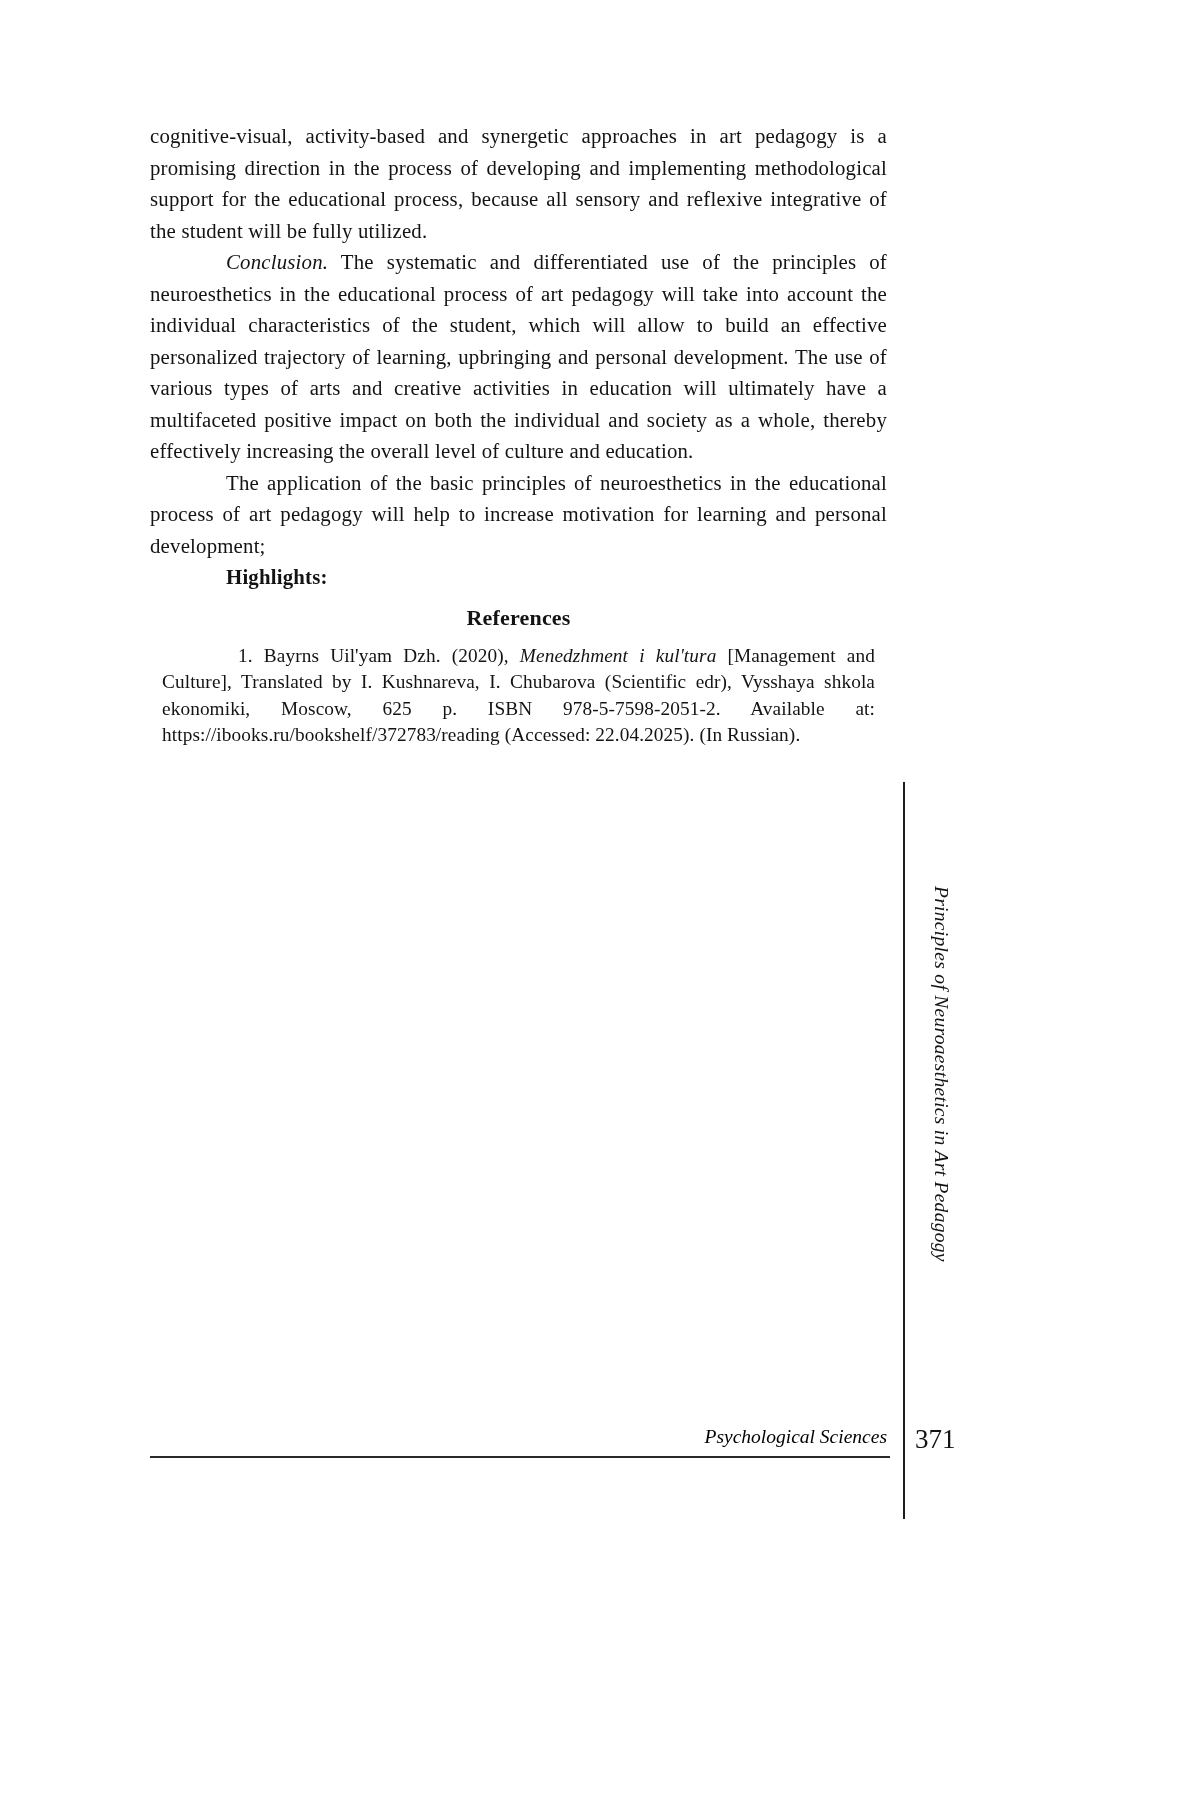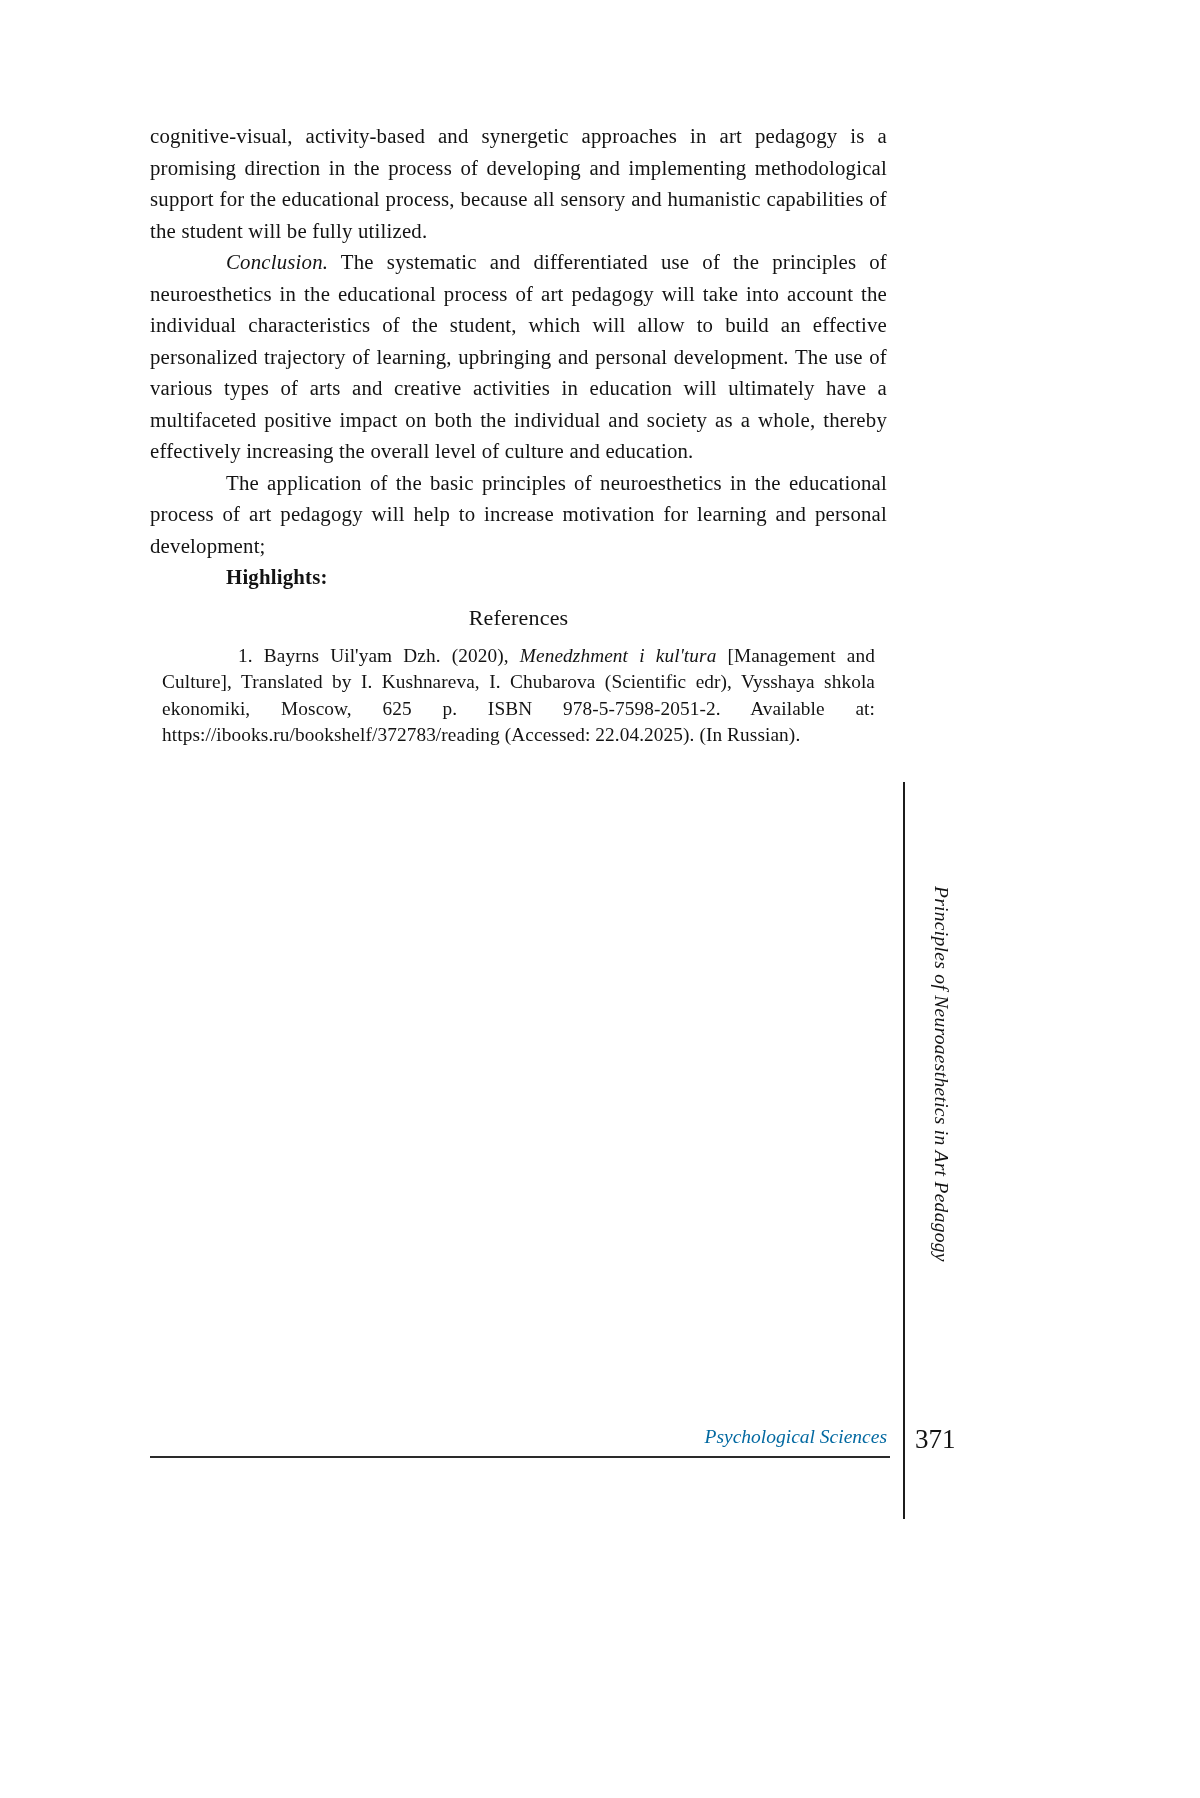--- a/index.html
+++ b/index.html
@@ -27,21 +27,21 @@
     font-size: 20.8px;
     line-height: 31.5px;
     text-align: justify;
     letter-spacing: 0.2px;
   }
   .indent { text-indent: 76px; }
   .bold { font-weight: bold; }
   h2.refs-heading {
     margin: 12px 0 10px 0;
     font-size: 22px;
-    font-weight: normal;
+    font-weight: bold;
     text-align: center;
     letter-spacing: 0.2px;
   }
   p.ref {
     margin: 12px;
     font-size: 19.3px;
     line-height: 26.5px;
     text-align: justify;
     letter-spacing: 0.1px;
   }
@@ -74,39 +74,39 @@
     background: #2a2a2a;
   }
   .footer-section {
     position: absolute;
     left: 150px;
     top: 1426px;
     width: 737px;
     text-align: right;
     font-style: italic;
     font-size: 19.5px;
-    color: #0369a1;
+    color: #000000;
   }
   .page-number {
     position: absolute;
     left: 915px;
     top: 1424px;
     width: 60px;
     font-size: 27px;
     color: #131313;
   }
 </style>
 </head>
 <body>
 
 <div class="page">
 
   <main class="content">
 
-    <p class="body">cognitive-visual, activity-based and synergetic approaches in art pedagogy is a promising direction in the process of developing and implementing methodological support for the educational process, because all sensory and humanistic capabilities of the student will be fully utilized.</p>
+    <p class="body">cognitive-visual, activity-based and synergetic approaches in art pedagogy is a promising direction in the process of developing and implementing methodological support for the educational process, because all sensory and reflexive integrative of the student will be fully utilized.</p>
 
     <p class="body indent"><em>Conclusion.</em><span> The systematic and differentiated use of the principles of neuroesthetics in the educational process of art pedagogy will take into account the individual characteristics of the student, which will allow to build an effective personalized trajectory of learning, upbringing and personal development. The use of various types of arts and creative activities in education will ultimately have a multifaceted positive impact on both the individual and society as a whole, thereby effectively increasing the overall level of culture and education.</span></p>
 
 
     <p class="body indent">The application of the basic principles of neuroesthetics in the educational process of art pedagogy will help to increase motivation for learning and personal development;</p>
 
     <p class="body indent bold">Highlights:</p>
 
 
 

